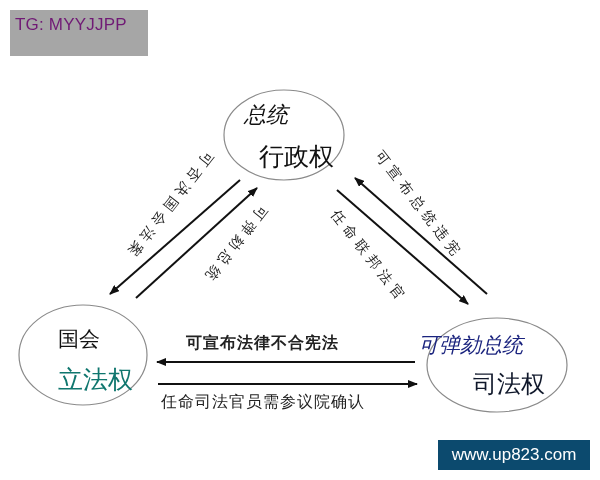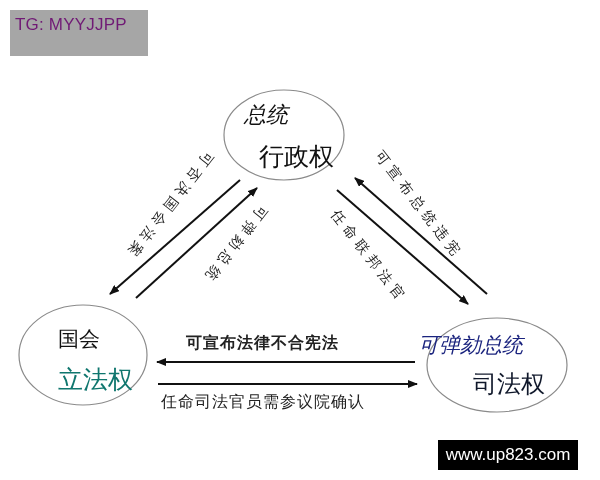--- a/index.html
+++ b/index.html
@@ -1,21 +1,21 @@
 <!DOCTYPE html>
 <html><head>
   <meta charset="utf-8">
   <style>
     html, body { margin:0; padding:0; }
     body { width:600px; height:480px; background:#ffffff; position:relative; overflow:hidden;
            font-family: "DejaVu Sans", sans-serif; color:#1a1a1a; }
     .wm-top { position:absolute; left:10px; top:10px; width:138px; height:46px; background:#a6a6a6;
               color:#701a75; font-family:"Liberation Sans", sans-serif; font-size:17px; line-height:30px;
               padding-left:5px; box-sizing:border-box; letter-spacing:0.2px; }
-    .wm-bottom { position:absolute; left:438px; top:440px; width:140px; height:30px; background:#000000;
+    .wm-bottom { position:absolute; left:438px; top:440px; width:152px; height:30px; background:#0c4a6e;
               color:#ffffff; font-family:"Liberation Sans", sans-serif; font-size:17px; line-height:30px;
               text-align:center; }
     svg { position:absolute; left:0; top:0; }
     .node-title { position:absolute; font-weight:normal; font-family:"DejaVu Serif", serif; }
     .node-sub { position:absolute; text-align:right; font-family:"DejaVu Sans", sans-serif; }
     .vtext { position:absolute; font-size:14px; line-height:1; color:#222; white-space:nowrap;
              transform-origin:0 0; font-family:"DejaVu Sans", sans-serif; letter-spacing:5px; }
     .htext { position:absolute; font-size:16px; color:#222; white-space:nowrap; font-family:"DejaVu Sans", sans-serif; letter-spacing:1px; }
   </style>
 </head>

